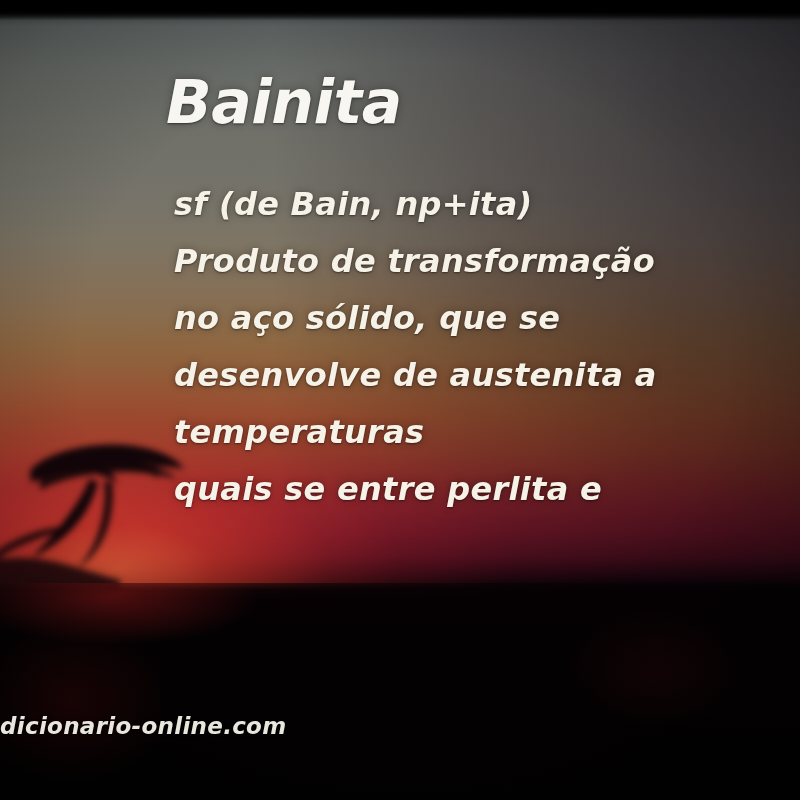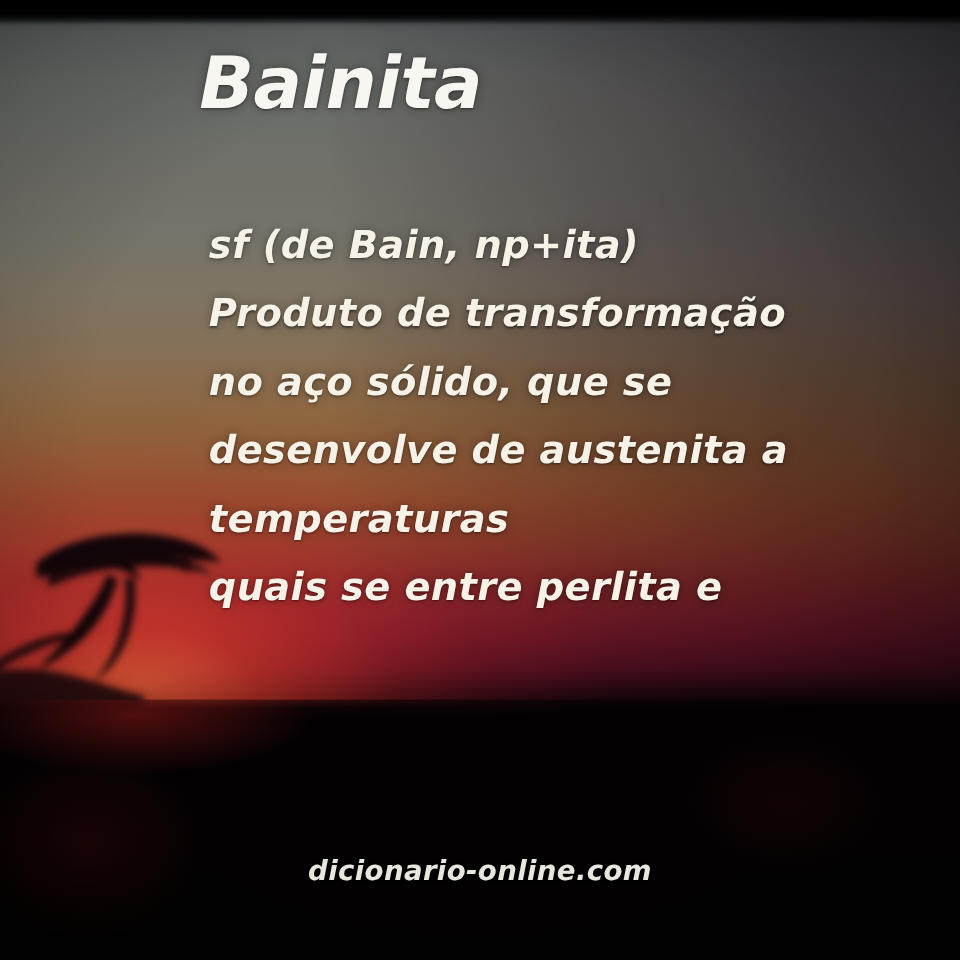--- a/index.html
+++ b/index.html
@@ -156,21 +156,21 @@
     letter-spacing: .3px;
     text-shadow:
       0 1px 2px rgba(0,0,0,.45),
       0 0 9px rgba(0,0,0,.30);
     white-space: nowrap;
   }
 
   #title {
     position: absolute;
     left: 166px;
-    top: 40px;
+    top: 72px;
     font-size: 60px;
     line-height: 1;
     color: #f7f6f1;
     letter-spacing: -0.5px;
   }
 
   #definition {
     position: absolute;
     left: 162px;
     top: 176px;
@@ -180,21 +180,21 @@
     color: #f6f2e7;
     margin-left: 12px;
   }
   #definition .ln { display: block; }
 
   #footer {
     position: absolute;
     left: 0;
     right: 0;
     top: 713px;
-    text-align: center;
+    text-align: left;
     font-size: 23px;
     color: #e9e6de;
     text-shadow: 0 1px 3px rgba(0,0,0,.7);
     font-style: italic;
   }
 </style>
 </head>
 <body>
 
 <div id="card">

